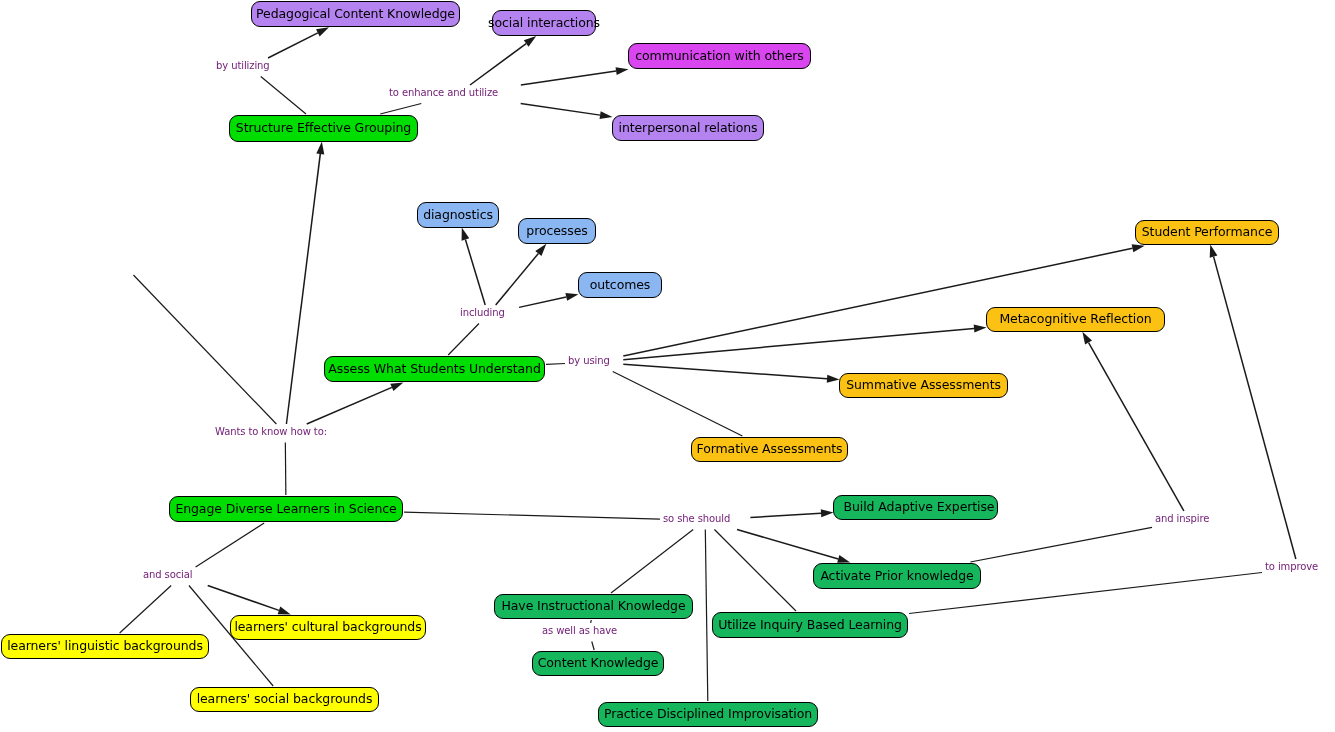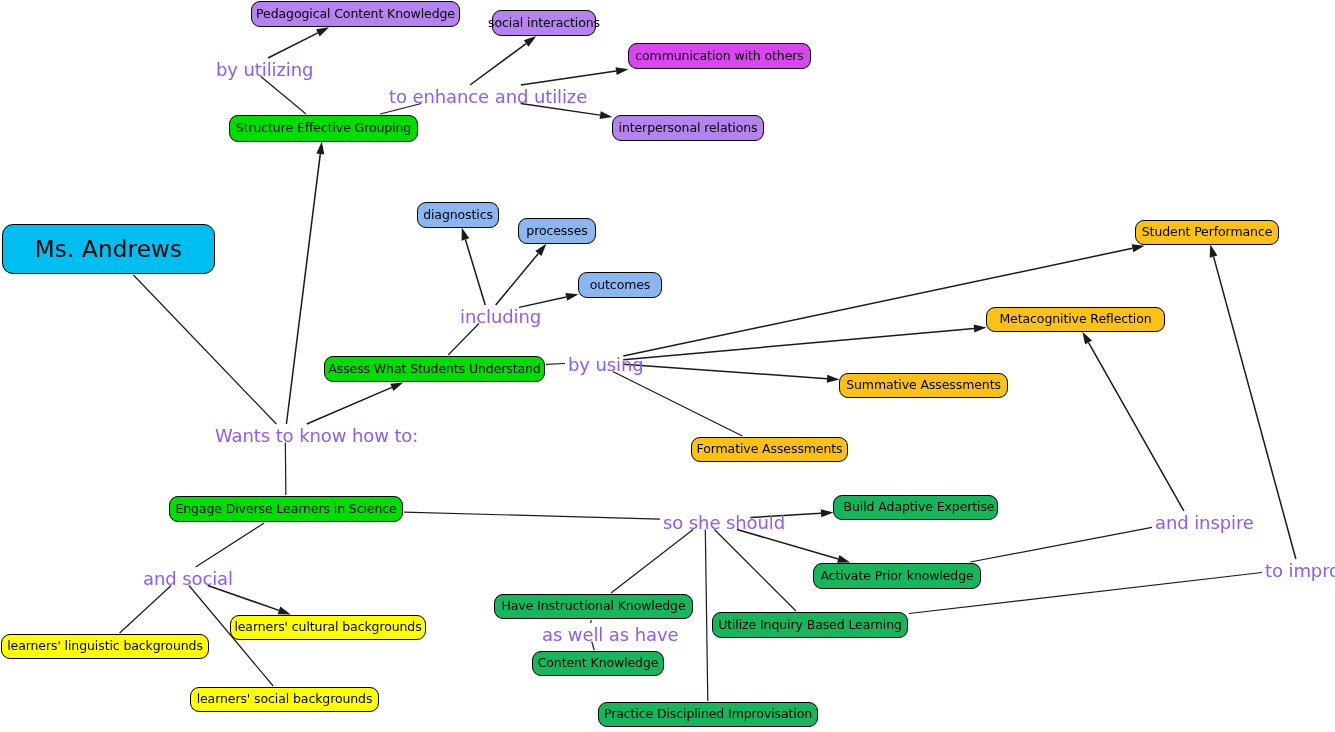--- a/index.html
+++ b/index.html
@@ -42,22 +42,22 @@
     letter-spacing: -0.1px;
   }
   .node.person {
     font-size: 23px;
     border-radius: 11px;
     border-width: 1.6px;
     letter-spacing: 0.2px;
   }
   .linklabel {
     position: absolute;
-    font-size: 18px;
-    color: #8b5cf6;
+    font-size: 10px;
+    color: #701a75;
     background: transparent;
     white-space: nowrap;
     line-height: 1;
     letter-spacing: -0.1px;
   }
 </style>
 </head>
 <body>
 
 <div id="map">
@@ -178,21 +178,20 @@
         <line x1="1183.896929483188" y1="511" x2="1088.5601660330947" y2="342.57281033938847" stroke="#1a1a1a" stroke-width="1.5"></line>
       </g>
       <g>
         <line x1="909" y1="613.495664693649" x2="1262" y2="572.475155975044" stroke="#1a1a1a" stroke-width="1.2"></line>
       </g>
       <g>
         <polygon points="1210.2795841541076,244.5526260139327 1217.4212332933837,255.56384064136935 1209.7019053676916,257.66431115428463" fill="#1a1a1a"></polygon>
         <line x1="1295.842400409531" y1="559" x2="1213.5615693305376" y2="256.614075897827" stroke="#1a1a1a" stroke-width="1.5"></line>
       </g>
     </svg>
-<div class="node person" style="left: 2px; top: 224px; width: 213px; height: 50px; background: rgb(0, 191, 240);">Ms. Andrews</div>
     <div class="node" style="left: 251px; top: 1px; width: 209px; height: 26px; background: rgb(181, 131, 240);">Pedagogical Content Knowledge</div>
     <div class="node" style="left: 492px; top: 10px; width: 104px; height: 26px; background: rgb(181, 131, 240);">social interactions</div>
     <div class="node" style="left: 628px; top: 43px; width: 183px; height: 26px; background: #d946ef;">communication with others</div>
     <div class="node" style="left: 612px; top: 115px; width: 152px; height: 26px; background: rgb(181, 131, 240);">interpersonal relations</div>
     <div class="node" style="left: 229px; top: 115px; width: 189px; height: 27px; background: rgb(0, 221, 0);">Structure Effective Grouping</div>
     <div class="node" style="left: 417px; top: 202px; width: 82px; height: 26px; background: rgb(138, 182, 242);">diagnostics</div>
     <div class="node" style="left: 518px; top: 218px; width: 78px; height: 26px; background: rgb(138, 182, 242);">processes</div>
     <div class="node" style="left: 578px; top: 272px; width: 84px; height: 26px; background: rgb(138, 182, 242);">outcomes</div>
     <div class="node" style="left: 324px; top: 356px; width: 221px; height: 26px; background: rgb(0, 221, 0);">Assess What Students Understand</div>
     <div class="node" style="left: 1135px; top: 220px; width: 144px; height: 25px; background: rgb(251, 194, 19);">Student Performance</div>

